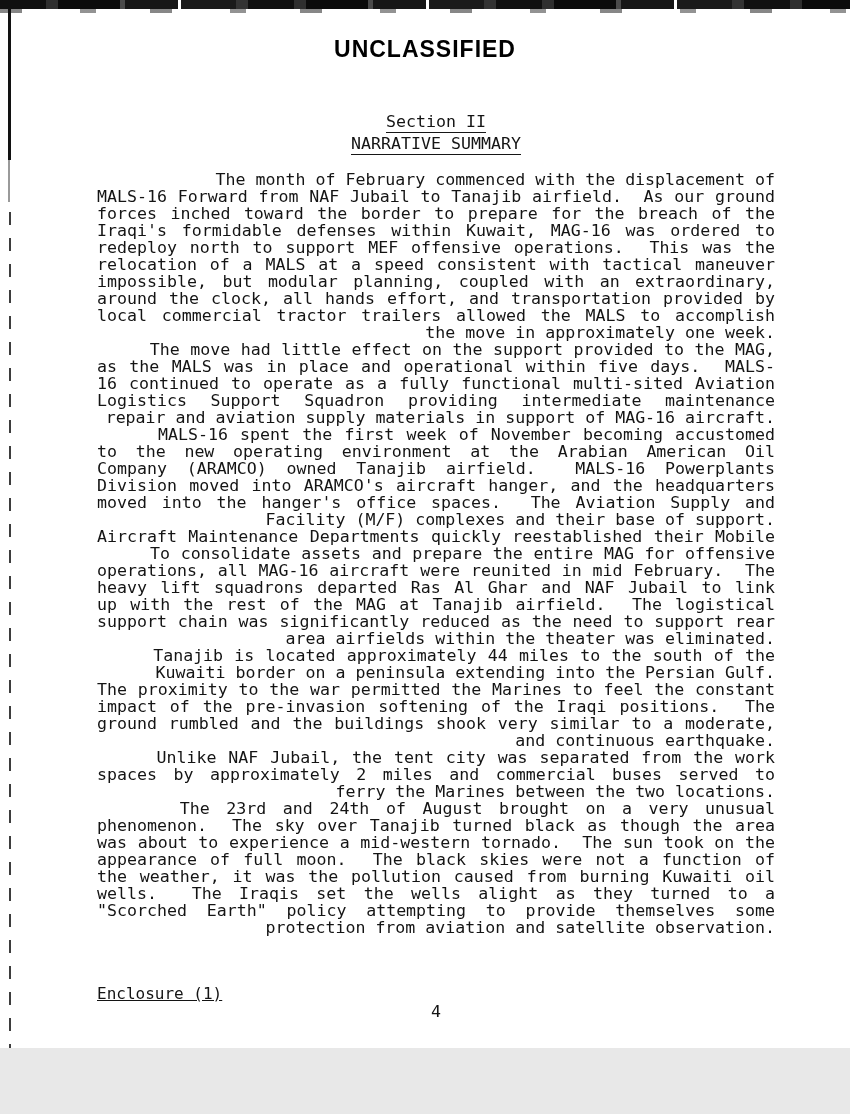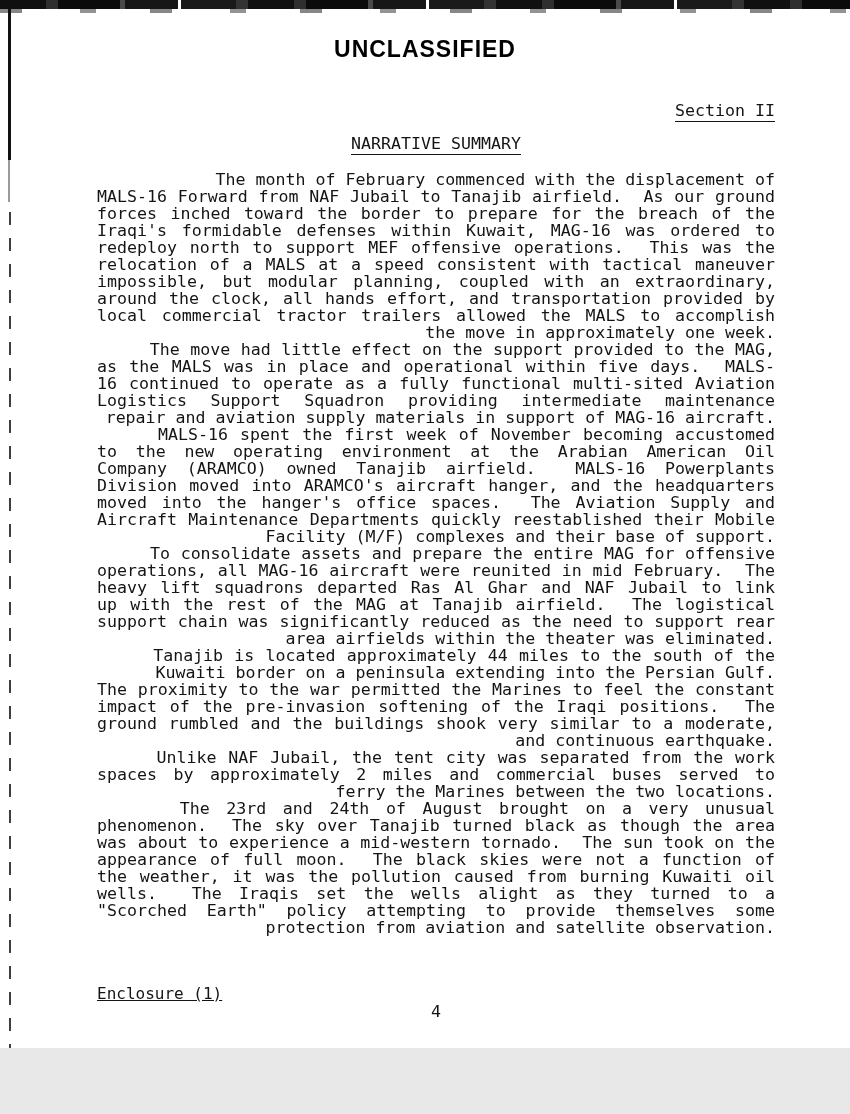--- a/index.html
+++ b/index.html
@@ -40,21 +40,21 @@
     position:absolute;left:0;width:850px;
     text-align:center;
     font-family:"Liberation Sans", sans-serif;
     font-weight:700;font-size:23px;letter-spacing:1px;color:#000;
   }
   .classification.top{top:36px;}
   .classification.bottom{top:1046px;}
   .heading-wrap{
     position:absolute;left:97px;width:678px;text-align:center;
   }
-  .heading-wrap.section{top:101px;text-align:right;}
+  .heading-wrap.section{top:112px;}
   .heading-wrap.narrative{top:134px;}
   .heading{
     display:inline-block;
     font-size:16.6px;line-height:17px;
     border-bottom:1.6px solid #161616;
     padding-bottom:2px;
     white-space:pre;
   }
   .body-text{
     position:absolute;left:97px;top:171px;width:678px;
@@ -106,22 +106,22 @@
       <div class="line j">     The move had little effect on the support provided to the MAG,</div>
       <div class="line j">as the MALS was in place and operational within five days.  MALS-</div>
       <div class="line j">16 continued to operate as a fully functional multi-sited Aviation</div>
       <div class="line j">Logistics Support Squadron providing intermediate maintenance</div>
       <div class="line">repair and aviation supply materials in support of MAG-16 aircraft.</div>
       <div class="line j">     MALS-16 spent the first week of November becoming accustomed</div>
       <div class="line j">to the new operating environment at the Arabian American Oil</div>
       <div class="line j">Company (ARAMCO) owned Tanajib airfield.  MALS-16 Powerplants</div>
       <div class="line j">Division moved into ARAMCO's aircraft hanger, and the headquarters</div>
       <div class="line j">moved into the hanger's office spaces.  The Aviation Supply and</div>
+      <div class="line">Facility (M/F) complexes and their base of support.</div>
       <div class="line j">Aircraft Maintenance Departments quickly reestablished their Mobile</div>
-      <div class="line">Facility (M/F) complexes and their base of support.</div>
       <div class="line j">     To consolidate assets and prepare the entire MAG for offensive</div>
       <div class="line j">operations, all MAG-16 aircraft were reunited in mid February.  The</div>
       <div class="line j">heavy lift squadrons departed Ras Al Ghar and NAF Jubail to link</div>
       <div class="line j">up with the rest of the MAG at Tanajib airfield.  The logistical</div>
       <div class="line j">support chain was significantly reduced as the need to support rear</div>
       <div class="line">area airfields within the theater was eliminated.</div>
       <div class="line j">     Tanajib is located approximately 44 miles to the south of the</div>
       <div class="line">Kuwaiti border on a peninsula extending into the Persian Gulf.</div>
       <div class="line j">The proximity to the war permitted the Marines to feel the constant</div>
       <div class="line j">impact of the pre-invasion softening of the Iraqi positions.  The</div>

